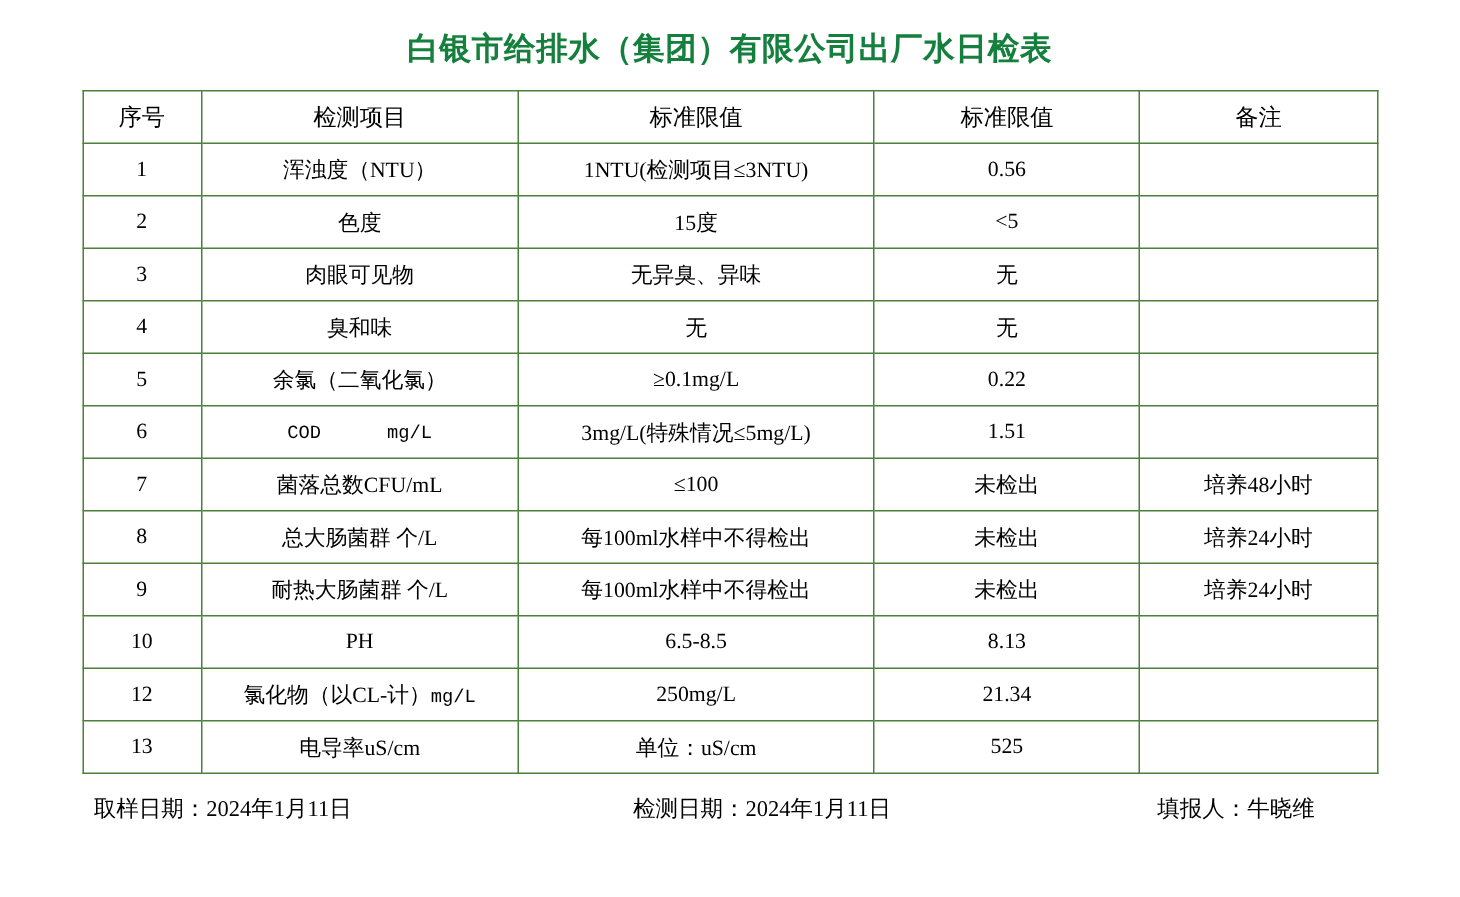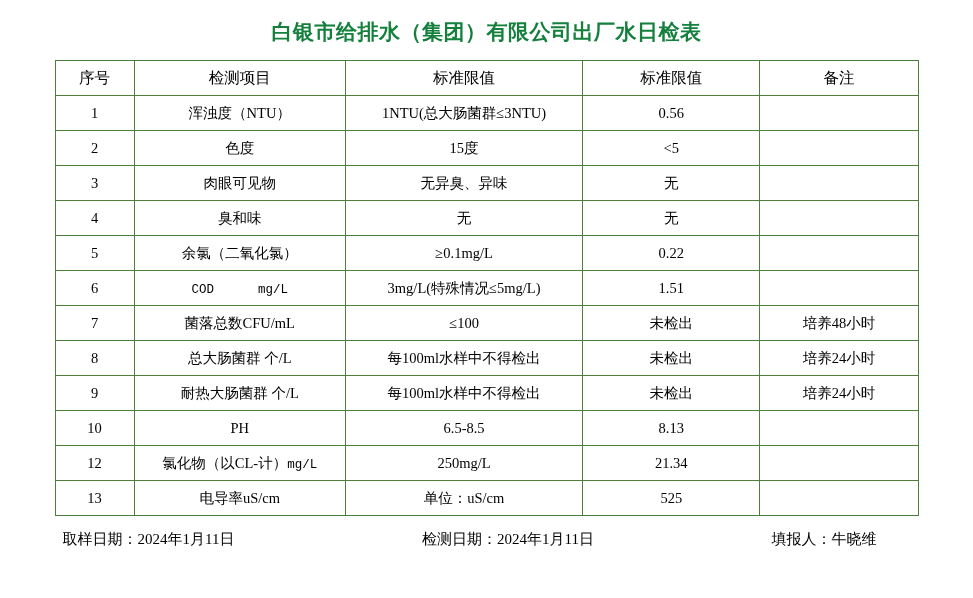--- a/index.html
+++ b/index.html
@@ -116,21 +116,21 @@
           <td>标准限值</td>
           <td>标准限值</td>
           <td>备注</td>
         </tr>
       </thead>
       <tbody>
 
         <tr>
           <td>1</td>
           <td>浑浊度（NTU）</td>
-          <td class="cell-mono">1NTU(总大肠菌群≤3NTU)</td>
+          <td class="cell-mono">1NTU(检测项目≤3NTU)</td>
           <td class="cell-mono">0.56</td>
           <td></td>
         </tr>
 
         <tr>
           <td>2</td>
           <td>色度</td>
           <td>15度</td>
           <td class="cell-mono">&lt;5</td>
           <td></td>

